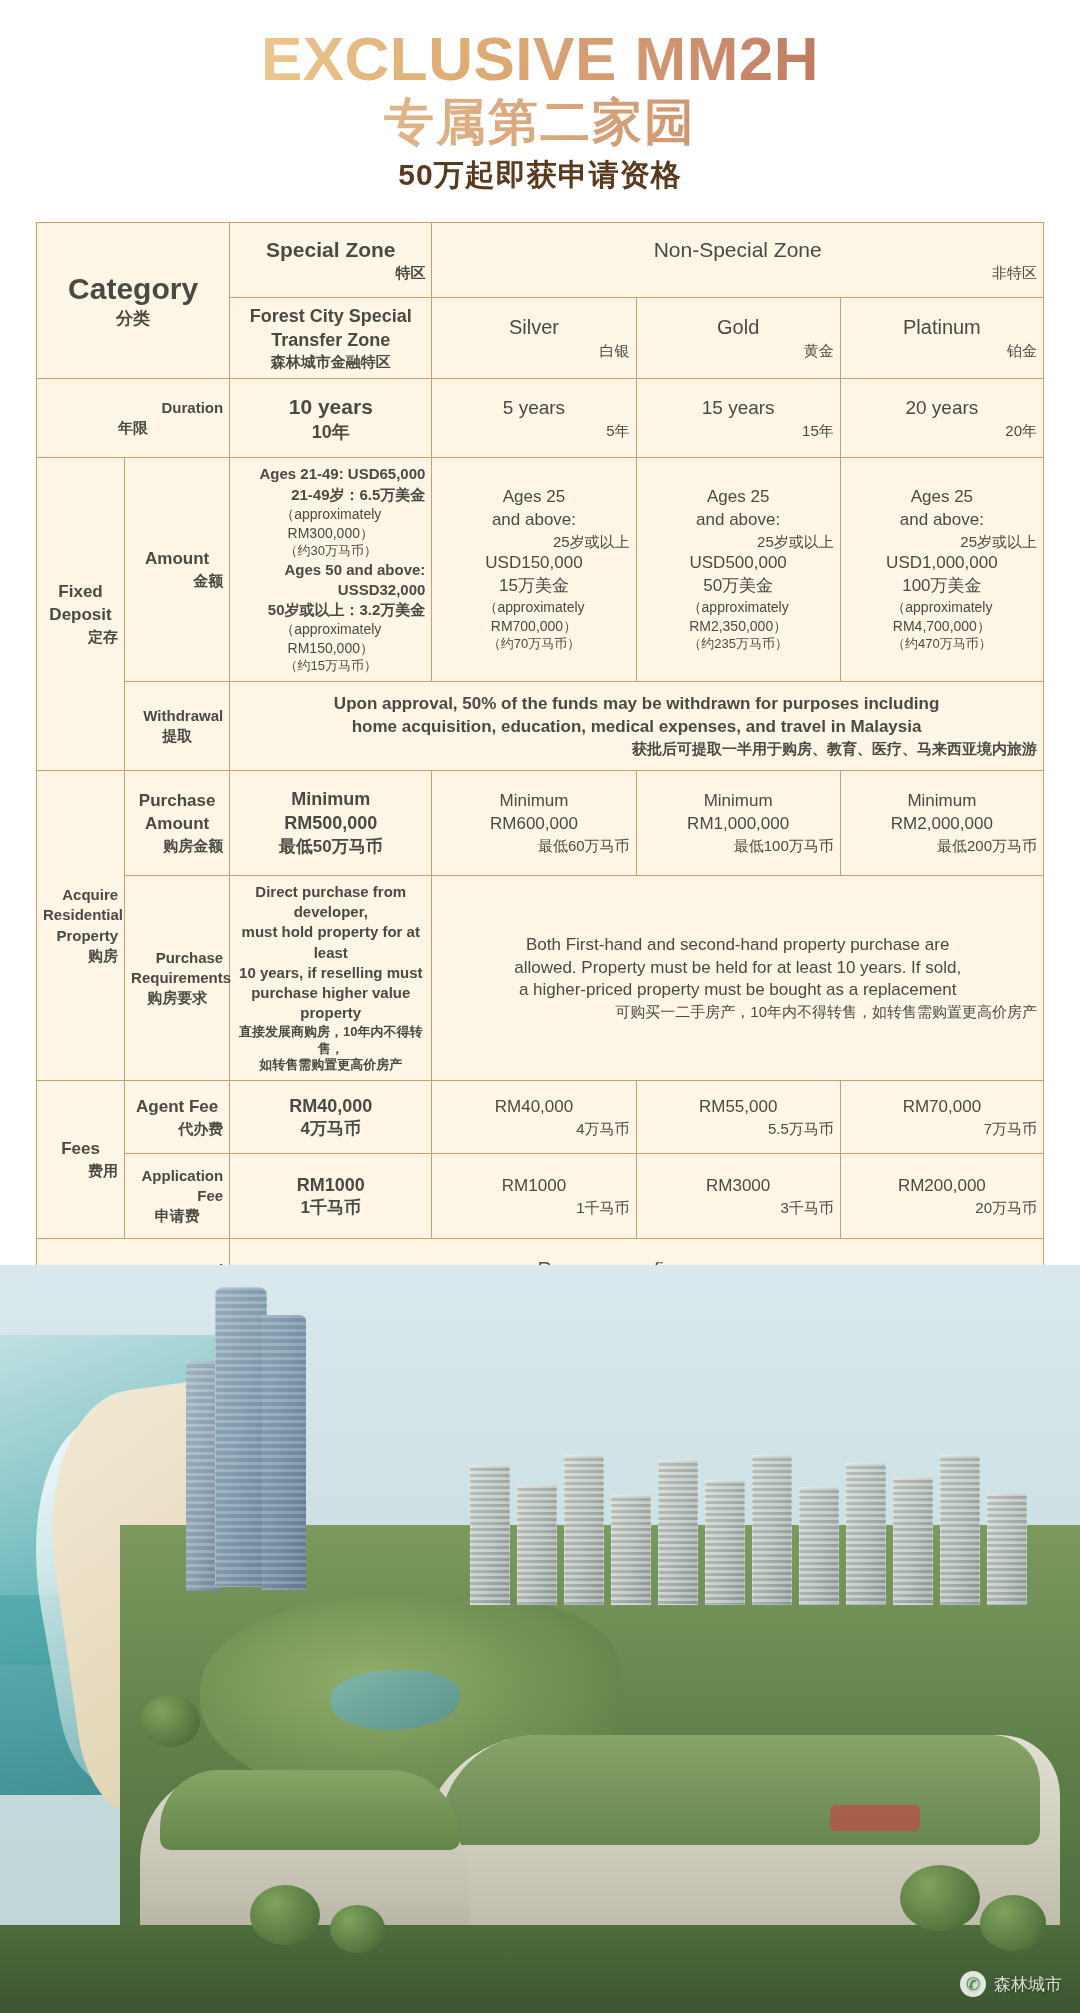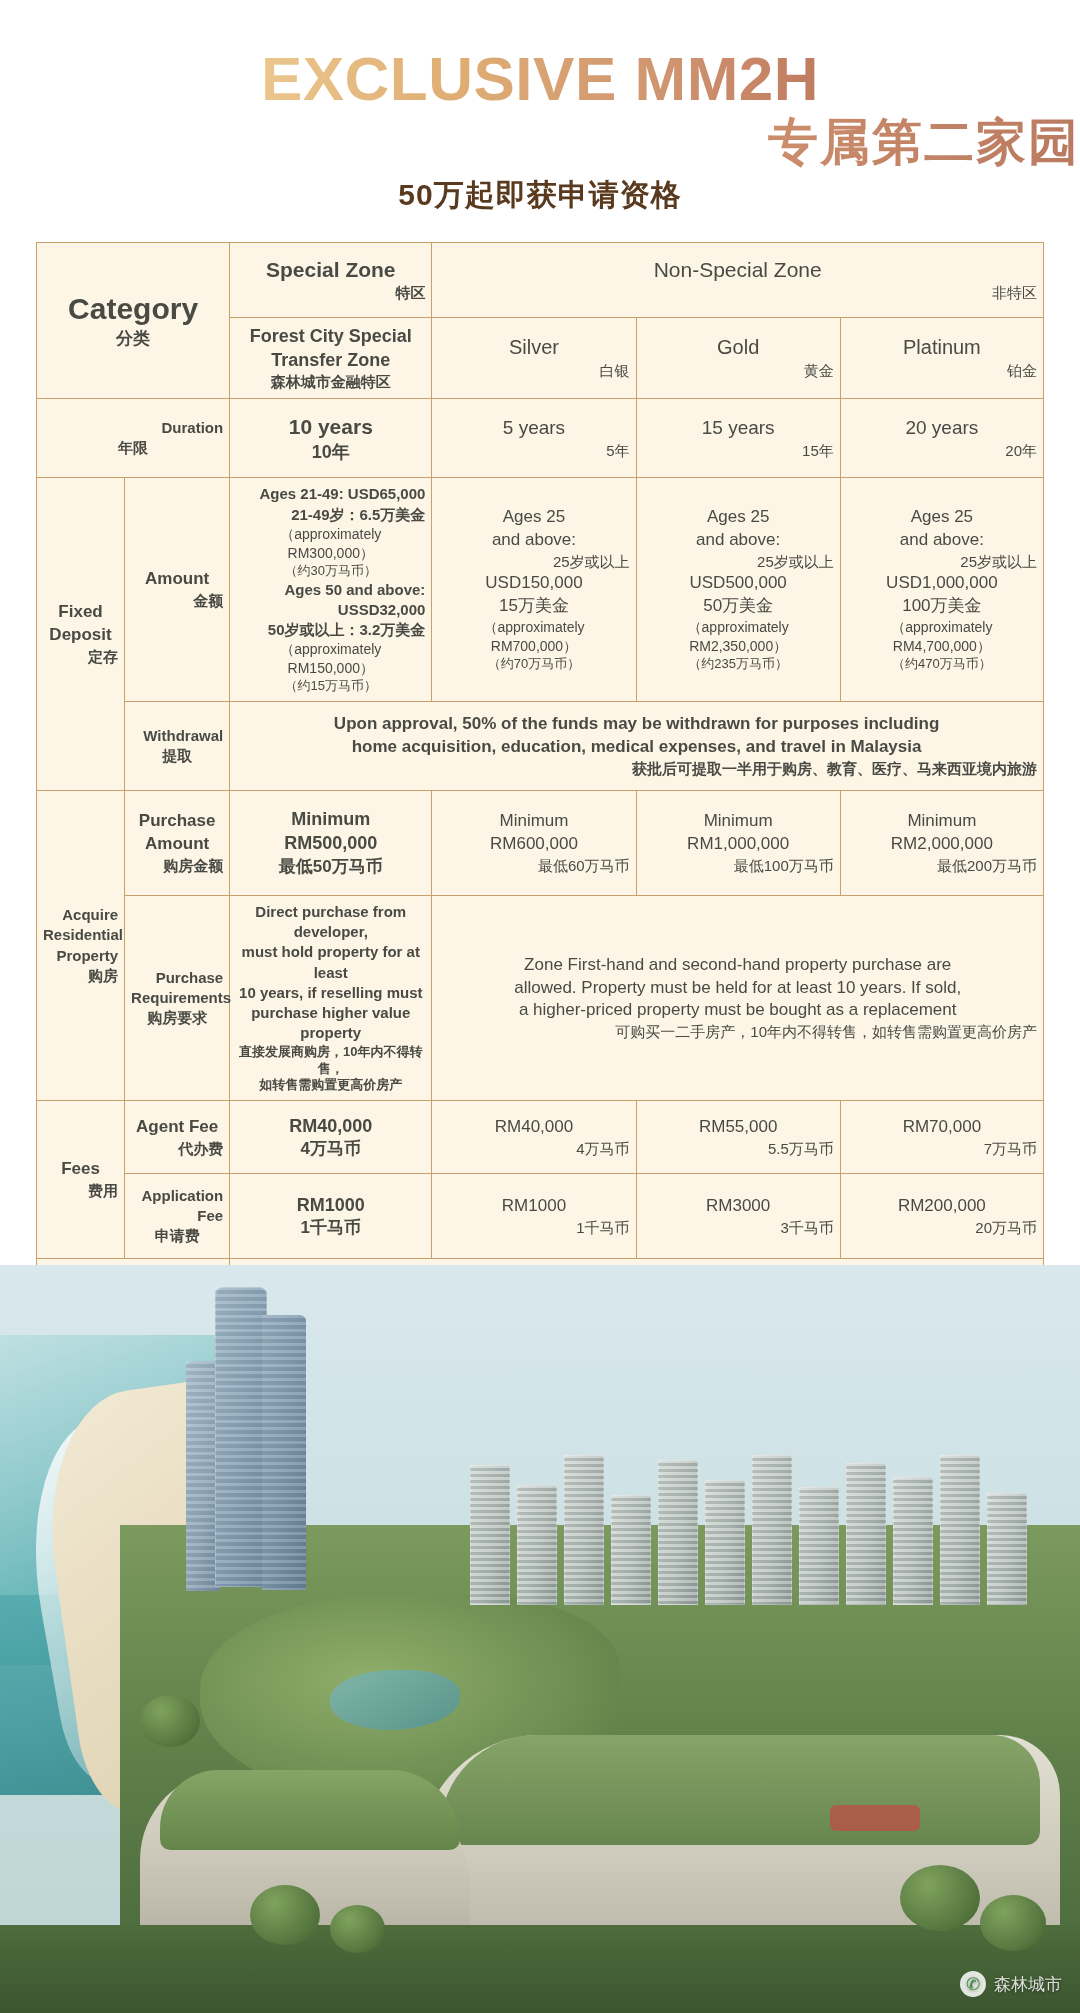--- a/index.html
+++ b/index.html
@@ -5,32 +5,32 @@
   html,body{margin:0;padding:0;}
   body{
     width:1080px;height:2013px;overflow:hidden;
     background:#ffffff;
     font-family:"Liberation Sans","DejaVu Sans",sans-serif;
     -webkit-font-smoothing:antialiased;
   }
   .page{position:relative;width:1080px;height:2013px;background:#fff;}
 
   
-  .hero{padding-top:48px;text-align:center;}
+  .hero{padding-top:28px;text-align:center;}
   .hero-title{
     font-size:62px;font-weight:bold;letter-spacing:0.5px;line-height:1.0;
     background:linear-gradient(95deg,#e9c07a 0%,#f0cf96 18%,#dfae74 42%,#cf9470 62%,#b9705a 82%,#a85f4e 100%);
     -webkit-background-clip:text;background-clip:text;color:transparent;
     text-shadow:none;
   }
   .hero-title-cn{
     margin-top:6px;
     font-size:50px;font-weight:bold;line-height:1.05;letter-spacing:2px;
     background:linear-gradient(95deg,#edd2a4 0%,#e4bd8c 25%,#d9a87c 50%,#c98a6a 75%,#b97a60 100%);
-    -webkit-background-clip:text;background-clip:text;color:transparent;text-align:right;
+    -webkit-background-clip:text;background-clip:text;color:transparent;
   }
   .hero-sub{
     margin-top:16px;
     font-size:30px;font-weight:bold;color:#6d4626;letter-spacing:-0.3px;
   }
   .hero-sub-cn{
     margin-top:6px;
     font-size:30px;font-weight:bold;color:#5a3a1e;letter-spacing:1px;
   }
 
@@ -330,21 +330,21 @@
       </td>
       <td class="c-hl-dark">
         <span class="en t15 b">Direct purchase from developer,</span>
         <span class="en t15 b">must hold property for at least</span>
         <span class="en t15 b">10 years, if reselling must</span>
         <span class="en t15 b">purchase higher value property</span>
         <span class="cn t13 b">直接发展商购房，10年内不得转售，</span>
         <span class="cn t13 b">如转售需购置更高价房产</span>
       </td>
       <td class="c-white" colspan="3">
-        <span class="en t17 n">Zone First-hand and second-hand property purchase are</span>
+        <span class="en t17 n">Both First-hand and second-hand property purchase are</span>
         <span class="en t17 n">allowed. Property must be held for at least 10 years. If sold,</span>
         <span class="en t17 n">a higher-priced property must be bought as a replacement</span>
         <span class="cn t16 n">可购买一二手房产，10年内不得转售，如转售需购置更高价房产</span>
       </td>
     </tr>
 
     <tr>
       <td class="c-cat" rowspan="2">
         <span class="en t17 b">Fees</span>
         <span class="cn t16 b">费用</span>

